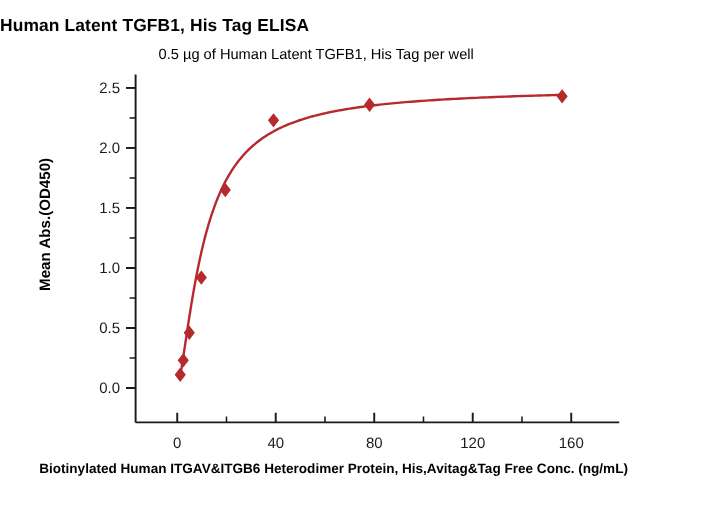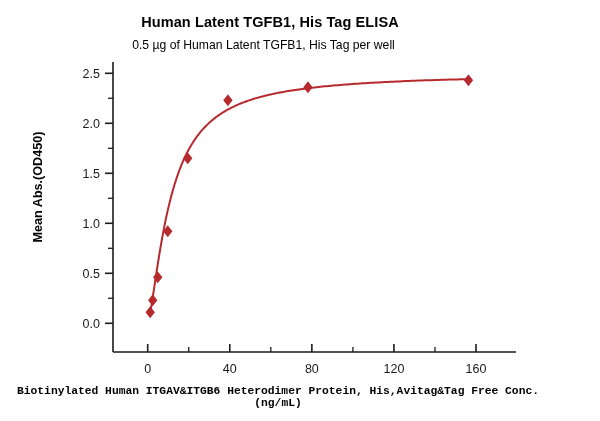--- a/index.html
+++ b/index.html
@@ -19,44 +19,41 @@
     position: absolute;
     left: 0; top: 0;
     width: 600px;
     height: 421px;
   }
   .chart-title {
     position: absolute;
     left: 0;
     top: 14px;
     width: 476px;
-    text-align: center;
     font-size: 14.5px;
     font-weight: bold;
     letter-spacing: 0.1px;
-    margin-left: 32px;
   }
   .chart-subtitle {
     position: absolute;
     left: 0;
     top: 38px;
     width: 527px;
     text-align: center;
     font-size: 12.2px;
     font-weight: normal;
   }
   .xlabel {
     position: absolute;
     left: 0;
     top: 385px;
     width: 556px;
     text-align: center;
     font-size: 11.3px;
     font-weight: bold;
-    font-family: Liberation Mono, monospace;
   }
   .ylabel {
     position: absolute;
     left: -62px;
     top: 180px;
     width: 200px;
     text-align: center;
     font-size: 12.6px;
     font-weight: bold;
     transform: rotate(-90deg);

